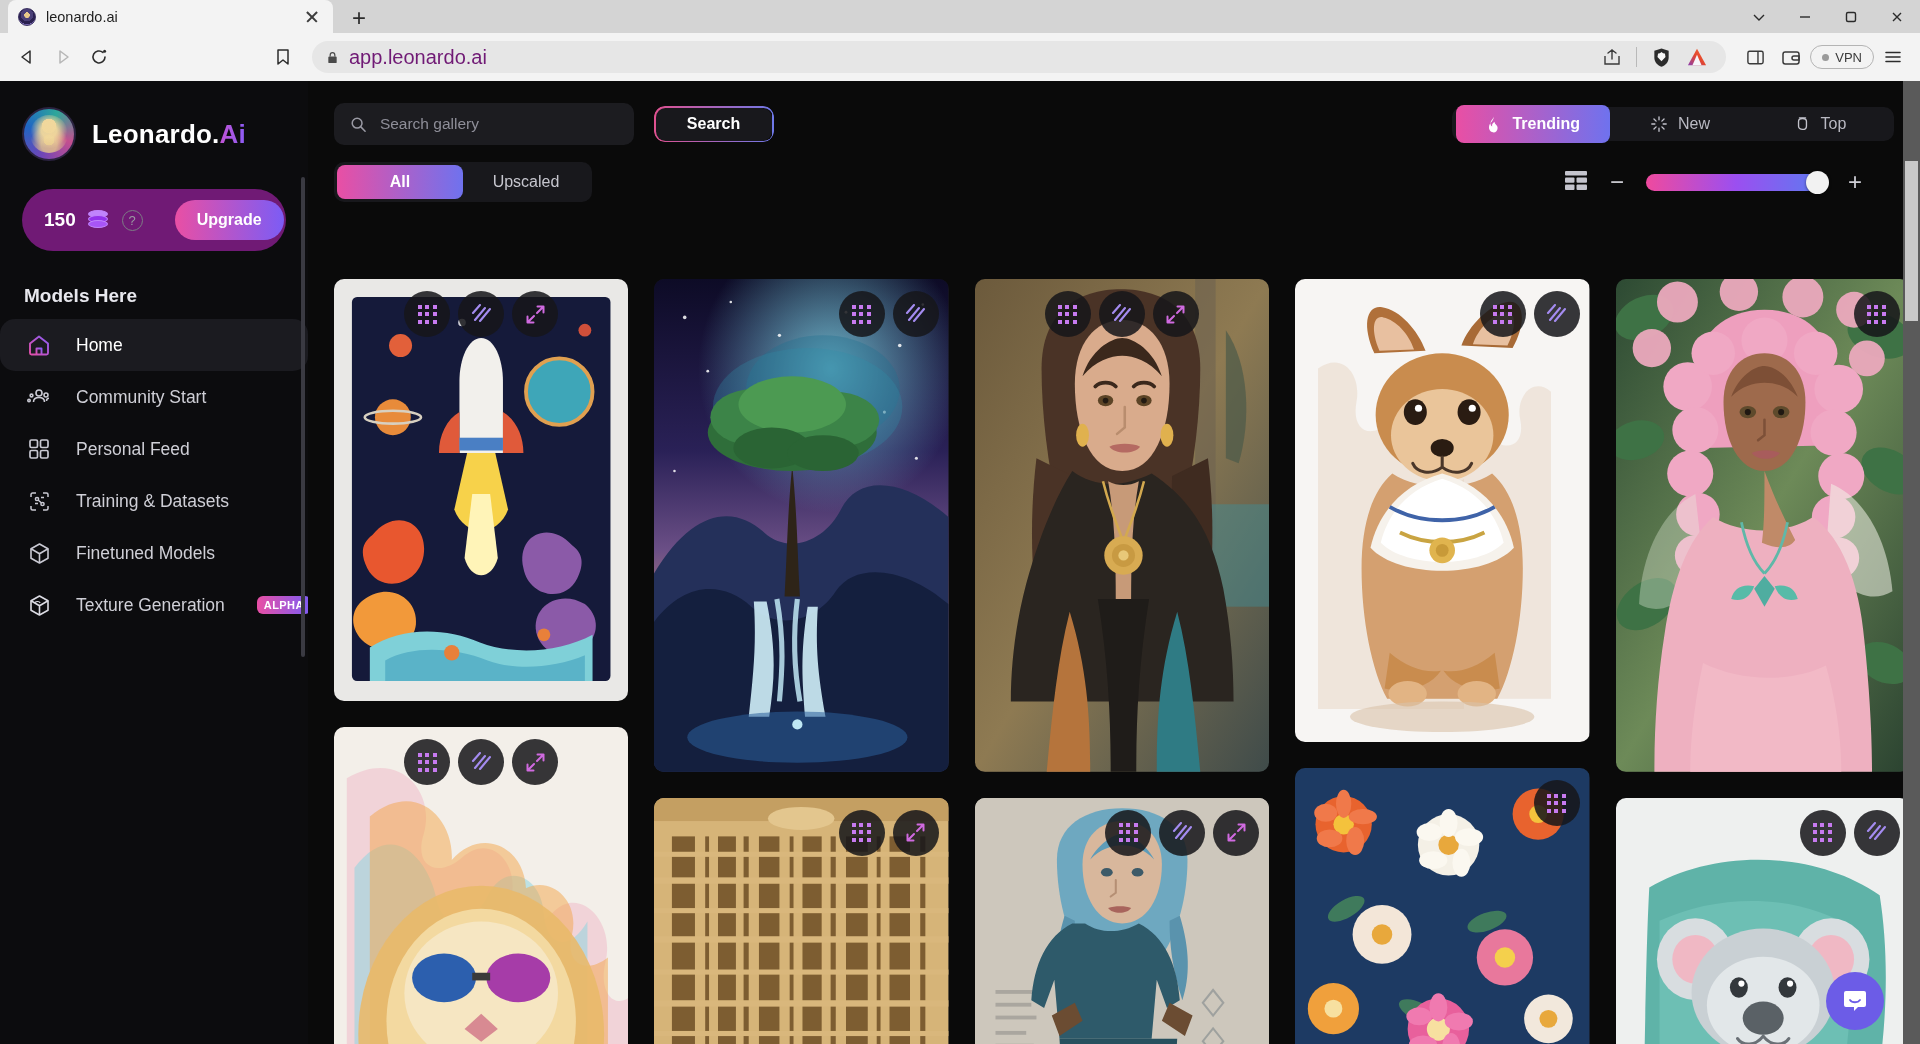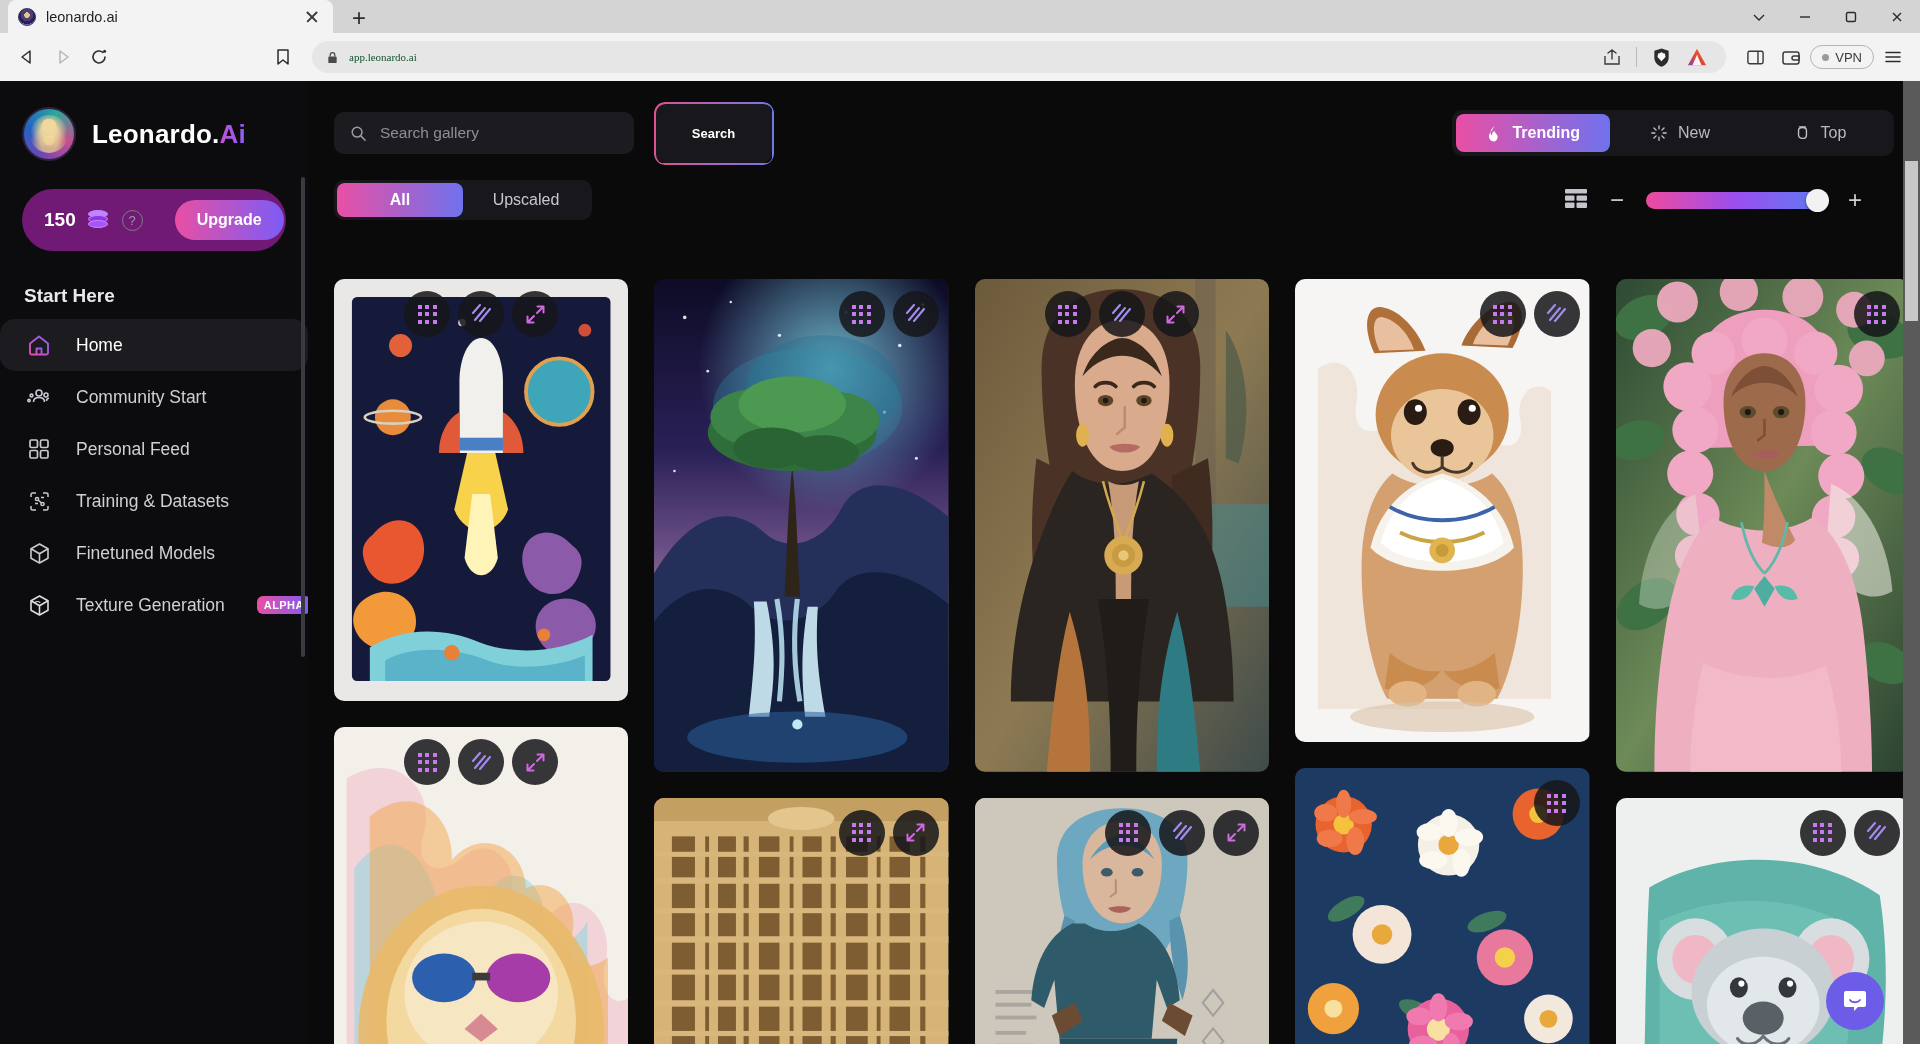--- a/index.html
+++ b/index.html
@@ -49,21 +49,21 @@
   .navicon {
     width:34px; height:34px; display:flex; align-items:center; justify-content:center;
     border-radius: 6px; cursor:pointer; color:#2c2c2c;
   }
   .navicon.disabled { color:#b6b6b6; }
   .urlbar {
     flex:1; height:32px; background:#e6e6e6; border-radius:16px; display:flex; align-items:center;
     padding: 0 14px; gap:10px; margin: 0 10px; cursor:text;
   }
   .urlbar .lock { width:13px; height:13px; flex:0 0 13px; }
-  .urltext { font-size:11px; color:#14532d;font-family:Liberation Serif, serif; }
+  .urltext { font-size:20px; color:#701a75; }
   .urlright { margin-left:auto; display:flex; align-items:center; gap:14px; padding-right:4px;}
   .vsep { width:1px; height:20px; background:#b9b9b9; }
   .vpn-pill {
     border:1px solid #b4b4b4; border-radius:13px; height:24px; padding:0 11px;
     display:flex; align-items:center; gap:6px; font-size:13px; color:#3a3a3a; cursor:pointer;
   }
   .vpn-dot { width:7px; height:7px; border-radius:50%; background:#9a9a9a; }
 
   
   .page { flex:1; display:flex; background:#0a0a0a; position:relative; overflow:hidden; }
@@ -138,32 +138,32 @@
   .search-wrap {
     width:300px; height:42px; background:#1c1c20; border-radius:10px; display:flex; align-items:center;
     gap:13px; padding: 0 16px; cursor:text;
   }
   .search-input {
     background:transparent; border:none; outline:none; color:#d6d6dc; font-size:15.5px; width:100%;
     font-family:"Liberation Sans", sans-serif;
   }
   .search-input::placeholder { color:#8e8e98; }
   .search-btn {
-    margin-left:21px; width:117px; height:60px; border-radius:10px; cursor:pointer;
-    background:#18181c; position:relative; border:none; color:#fff; font-size:13px; font-weight:700;
+    margin-left:21px; width:117px; height:33px; border-radius:10px; cursor:pointer;
+    background:#18181c; position:relative; border:none; color:#fff; font-size:16px; font-weight:700;
     font-family:"Liberation Sans", sans-serif;
   }
   .search-btn::before {
     content:""; position:absolute; inset:-1.5px; border-radius:11px; padding:1.5px;
     background:linear-gradient(90deg,#e0518f,#6e78e8);
     -webkit-mask: linear-gradient(#000 0 0) content-box, linear-gradient(#000 0 0);
     -webkit-mask-composite: xor; mask-composite: exclude; pointer-events:none;
   }
   .sortgroup {
-    margin-left:auto; height:46px; background:#18181c; border-radius:10px; display:flex; align-items:center; padding:4px;
+    margin-left:auto; height:34px; background:#18181c; border-radius:10px; display:flex; align-items:center; padding:4px;
   }
   .sort-tab {
     height:38px; padding: 0 30px; border-radius:8px; display:flex; align-items:center; justify-content:center;
     gap:10px; color:#b9b9c2; font-size:16px; cursor:pointer; min-width:140px;
   }
   .sort-tab.active { background:linear-gradient(90deg,#e94fa4,#6f72ee); color:#fff; font-weight:700; }
 
   .tb-row2 { display:flex; align-items:center; margin-top:17px; }
   .filtergroup { height:40px; background:#18181c; border-radius:10px; display:flex; align-items:center; padding:3px; }
   .filter-tab {
@@ -332,21 +332,21 @@
           <span class="coin">
               <i></i>
               <i></i>
               <i></i>
             </span>
           <span class="help-circle">?</span>
           <span class="credit-sep"></span>
           <button class="upgrade-btn">Upgrade</button>
         </div>
 
-        <div class="sb-section">Start Here</div>
+        <div class="sb-section">Models Here</div>
 
         <div class="nav-item active">
           <span class="ico">
             <svg width="26" height="26" viewBox="0 0 26 26">
               <defs>
                   <linearGradient id="hg" x1="0" y1="1" x2="1" y2="0">
                     <stop offset="0" stop-color="#e24fa8"></stop>
                     <stop offset="1" stop-color="#8b5cf6"></stop>
                   </linearGradient>
                 </defs>

